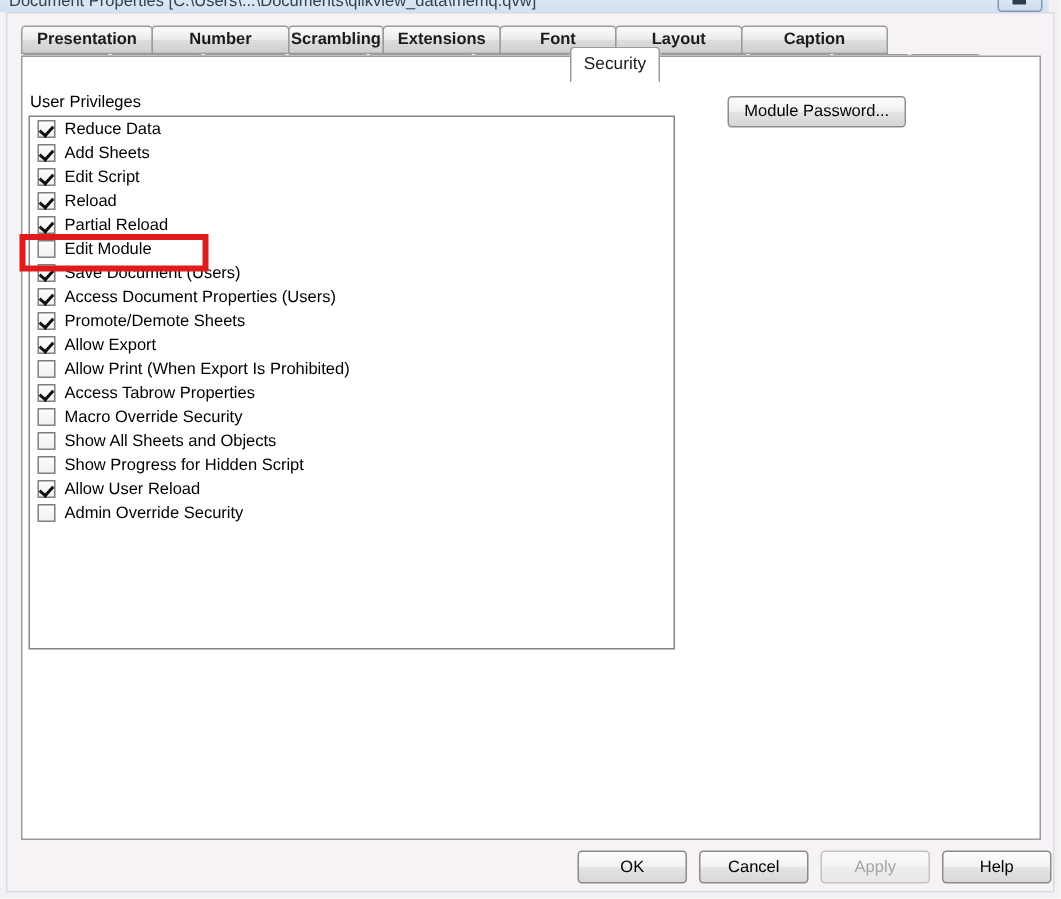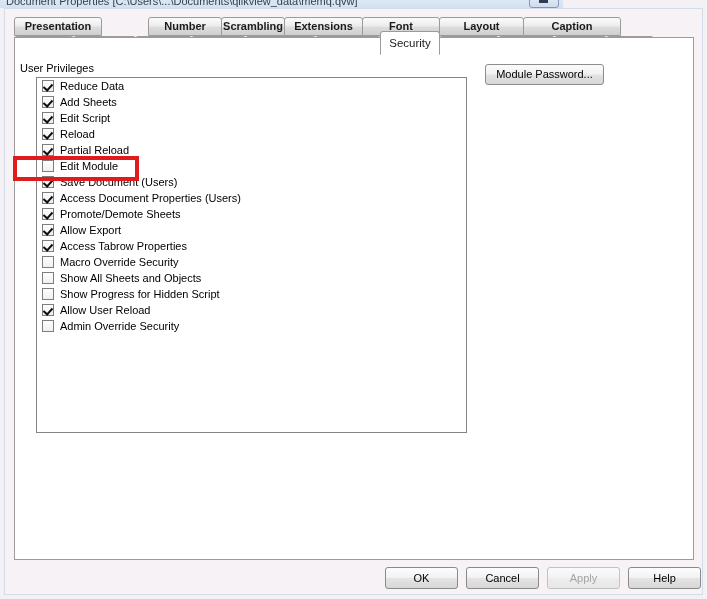--- a/index.html
+++ b/index.html
@@ -21,23 +21,24 @@
     position: absolute;
     left: 0; top: 0;
     width: 707px; height: 599px;
     background: #f3f1f4;
   }
 
   
   #titlebar {
     position: absolute;
     left: 0; top: 0;
-    width: 563px; height: 8px;
+    width: 664px; height: 8px;
     background: linear-gradient(#dce7f5, #d2e0f2);
     overflow: hidden;
+    padding-left: 35px;
   }
   #titlebar-text {
     position: absolute;
     left: 6px; top: -4px;
     font-size: 11px;
     color: #32414f;
     white-space: nowrap;
     line-height: 11px;
   }
   #win-buttons {
@@ -122,21 +123,21 @@
     position: absolute;
     left: 20px; top: 62px;
     font-size: 11px;
     color: #000000;
     z-index: 3;
   }
 
   
   #privileges-list {
     position: absolute;
-    left: 36px; top: 77px;
+    left: 19px; top: 77px;
     width: 431px; height: 356px;
     background: #ffffff;
     border: 1px solid #848484;
     box-sizing: border-box;
     z-index: 3;
     overflow: hidden;
   }
   .priv-row {
     position: relative;
     height: 16px;
@@ -241,21 +242,21 @@
     </div>
   </div>
 
   <div id="dialog-body"></div>
 
   <div id="tabpage"></div>
 
   <div id="tabstrip">
     <div class="tabrow" id="tabrow-top">
         <div class="tab" style="width: 88px;">Presentation</div>
-        <div class="tab" style="width: 74px; margin-left: 47px;">Number</div>
+        <div class="tab" style="width: 92px;">Number</div>
         <div class="tab" style="width: 64px;">Scrambling</div>
         <div class="tab" style="width: 79px;">Extensions</div>
         <div class="tab" style="width: 78px;">Font</div>
         <div class="tab" style="width: 85px;">Layout</div>
         <div class="tab" style="width: 98px;">Caption</div>
       </div>
     <div class="tabrow" id="tabrow-bottom">
         <div class="tab" style="width: 60px;">General</div>
         <div class="tab" style="width: 63px;">Opening</div>
         <div class="tab" style="width: 57px;">Sheets</div>
@@ -307,20 +308,24 @@
       </div>
       <div class="priv-row">
         <span class="cb checked"></span>
         <span class="priv-label">Promote/Demote Sheets</span>
       </div>
       <div class="priv-row">
         <span class="cb checked"></span>
         <span class="priv-label">Allow Export</span>
       </div>
       <div class="priv-row">
+        <span class="cb"></span>
+        <span class="priv-label">Allow Print (When Export Is Prohibited)</span>
+      </div>
+      <div class="priv-row">
         <span class="cb checked"></span>
         <span class="priv-label">Access Tabrow Properties</span>
       </div>
       <div class="priv-row">
         <span class="cb"></span>
         <span class="priv-label">Macro Override Security</span>
       </div>
       <div class="priv-row">
         <span class="cb"></span>
         <span class="priv-label">Show All Sheets and Objects</span>

